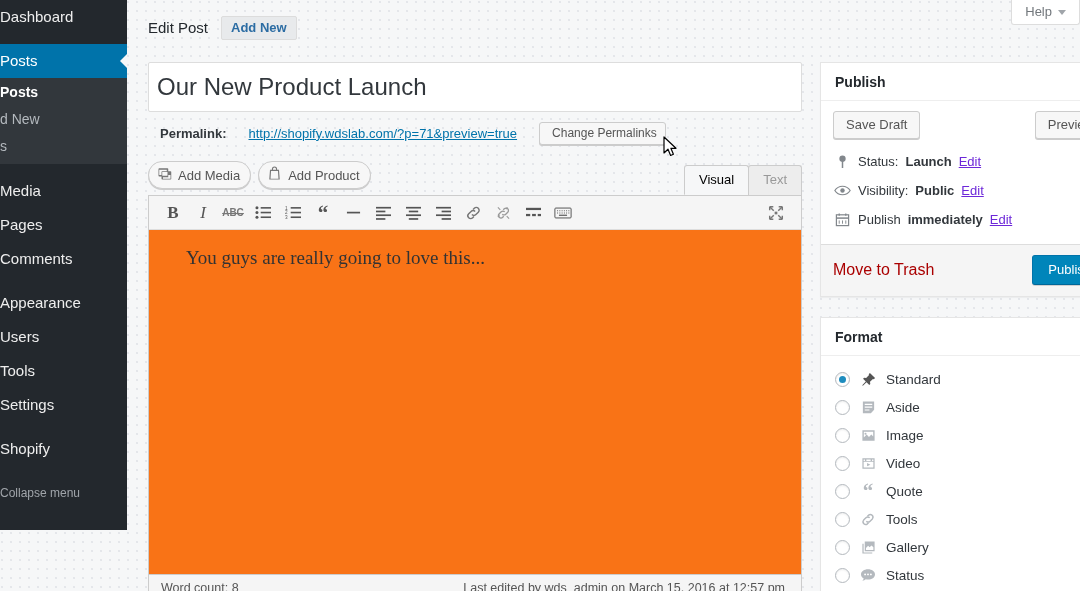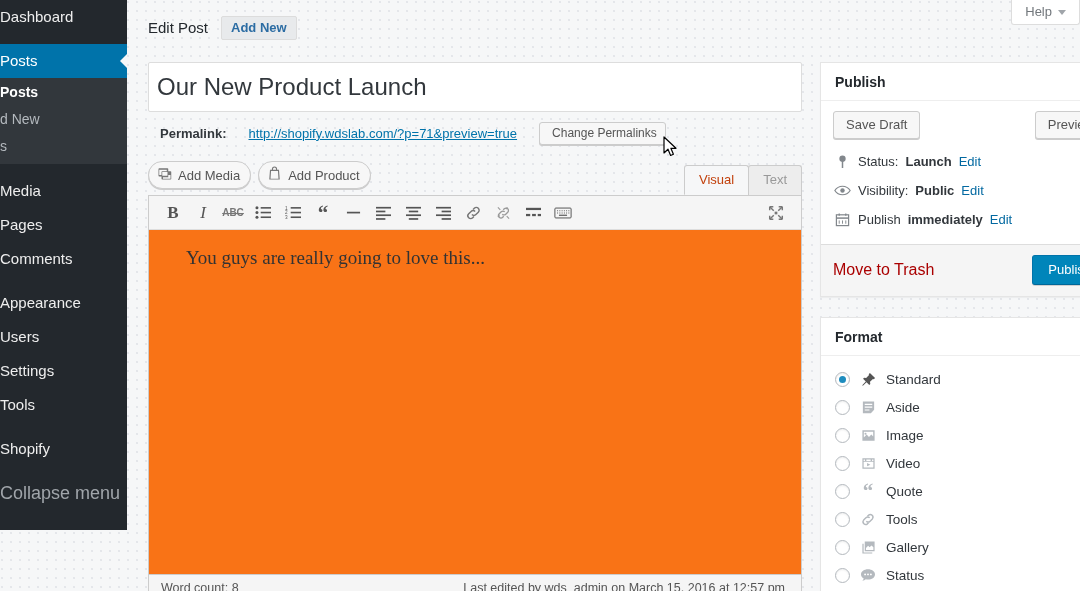--- a/index.html
+++ b/index.html
@@ -54,21 +54,21 @@
   .submenu-item {
     height: 27px;
     line-height: 27px;
     font-size: 14px;
     color: #b4b9be;
     white-space: nowrap;
     overflow: hidden;
   }
   .submenu-item.current { color: #fff; font-weight: bold; }
   .collapse-menu {
-    font-size: 18px;
+    font-size: 12px;
     color: #a0a5aa;
     height: 34px;
     line-height: 34px;
     white-space: nowrap;
   }
   .awaiting-mod {
     display: inline-block;
     min-width: 17px; height: 17px;
     line-height: 17px;
     padding: 0 5px;
@@ -235,21 +235,21 @@
     color: #999;
     background: #ededed;
     border: 1px solid #ccc;
     border-bottom: none;
     border-radius: 3px 3px 0 0;
     margin-left: -1px;
     cursor: pointer;
   }
   .editor-tab.active {
     background: #f6f7f8;
-    color: #c2410c;
+    color: #000000;
     border-bottom: 1px solid #f6f7f8;
   }
   #wp-content-wrap {
     border: 1px solid #ccc;
     background: #fff;
   }
   #mce-toolbar {
     position: relative;
     height: 34px;
     background: #f5f5f5;
@@ -361,21 +361,22 @@
   .misc-ico {
     width: 18px;
     display: flex;
     align-items: center;
     justify-content: center;
     color: #82878c;
     flex: 0 0 18px;
   }
   .misc-pub b { font-weight: 700; }
   .edit-link {
-    color: #0369a1;
+    color: #6d28d9;
+    text-decoration: underline;
     cursor: pointer;
   }
   #major-publishing-actions {
     display: flex;
     align-items: center;
     justify-content: space-between;
     padding: 10px 12px 11px 12px;
     background: #f5f5f5;
   }
   #delete-action {
@@ -491,24 +492,24 @@
 
     <div class="menu-sep"></div>
 
     <div class="menu-top">
       <span class="mlabel">Appearance</span>
     </div>
     <div class="menu-top">
       <span class="mlabel">Users</span>
     </div>
     <div class="menu-top">
+      <span class="mlabel">Tools</span>
+    </div>
+    <div class="menu-top">
       <span class="mlabel">Settings</span>
-    </div>
-    <div class="menu-top">
-      <span class="mlabel">Tools</span>
     </div>
 
     <div class="menu-sep"></div>
 
     <div class="menu-top">
       <span class="mlabel">Shopify</span>
     </div>
 
     <div class="menu-sep"></div>
 

